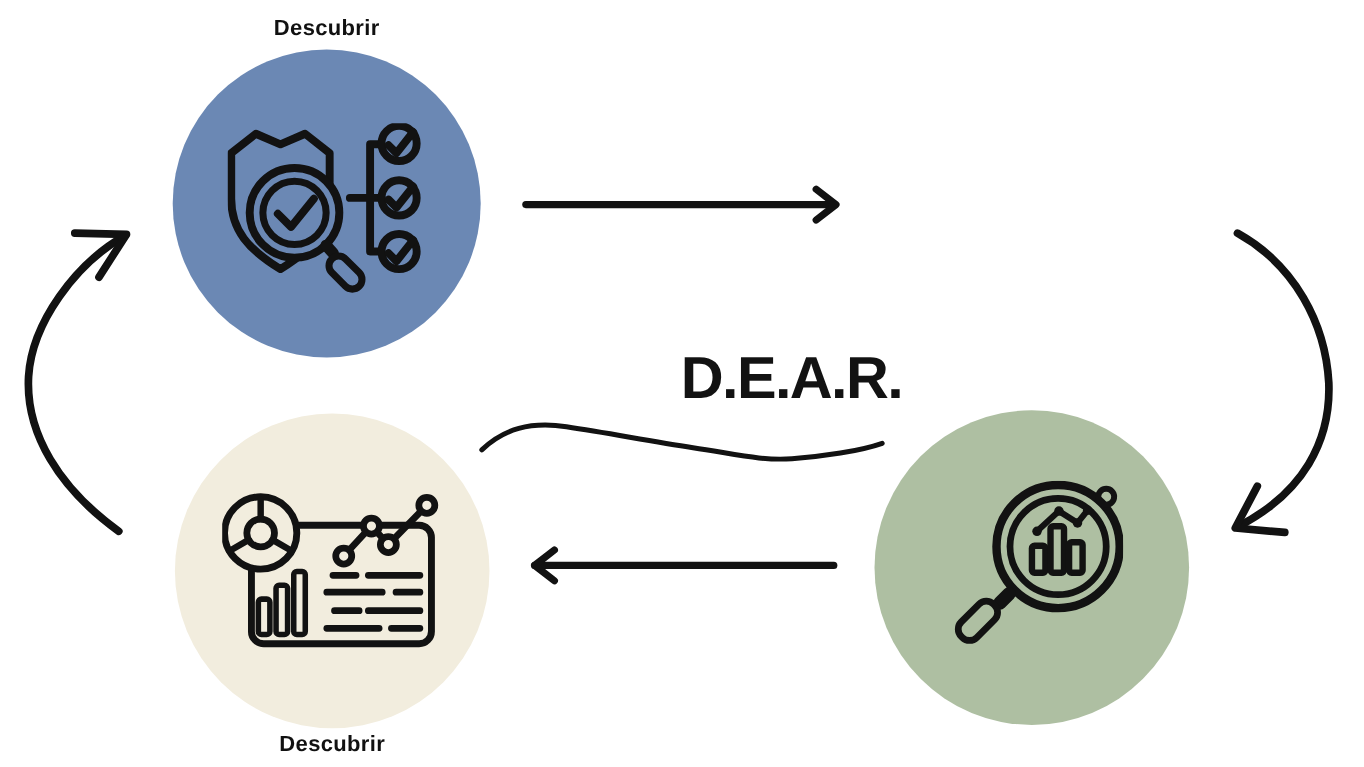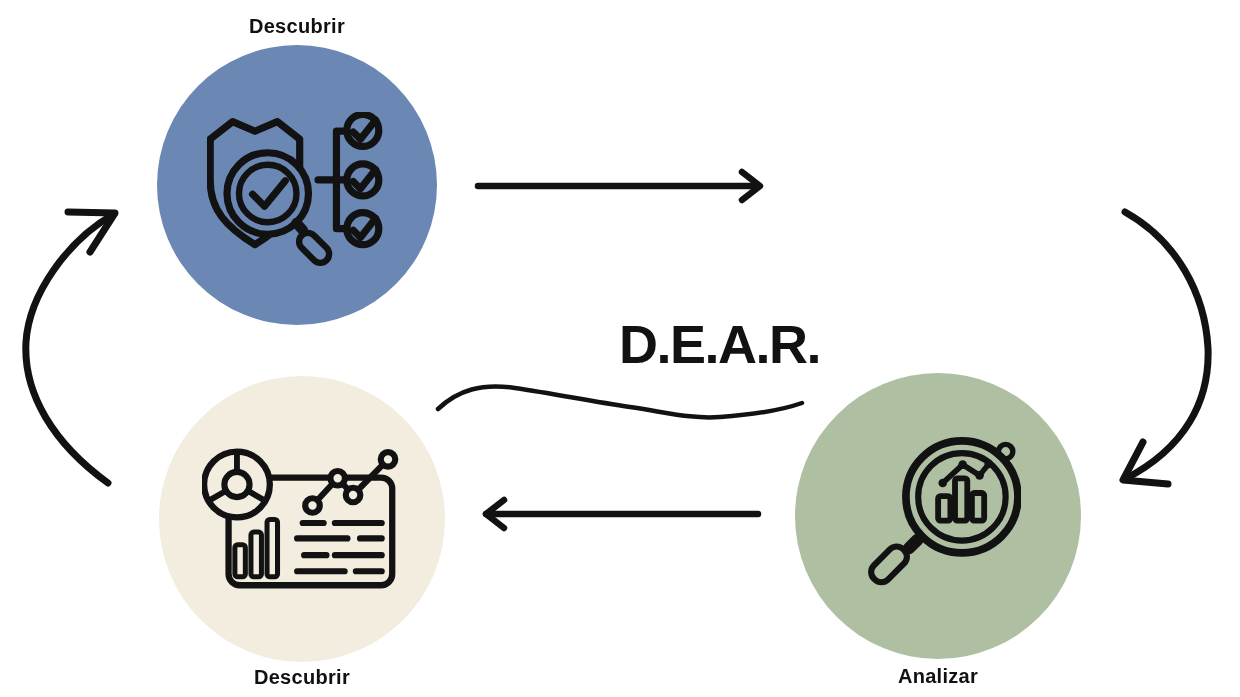--- a/index.html
+++ b/index.html
@@ -43,21 +43,20 @@
       <circle class="st" stroke-width="4.5" cx="97.5" cy="11.5" r="10"></circle>
       <circle class="st" stroke-width="4.5" cx="97.5" cy="42.5" r="10"></circle>
       <circle class="st" stroke-width="4.5" cx="97.5" cy="73" r="10"></circle>
       <path class="st" stroke-width="4.5" d="M91.5,12.5 L96,17 L105.5,5 M91.5,43.5 L96,48 L105.5,36 M91.5,74 L96,78.5 L105.5,66.5"></path>
     </svg>
   </div>
 
 
   <div class="node" style="left: 795px; top: 373px; width: 286px; height: 324px; --bg: #AEBFA2;">
     <div class="circle" style="left: 0px; top: 0px; width: 286px; height: 286px; background: rgb(174, 191, 162);"></div>
-    <div class="node-label" style="top:292px;">Analizar</div>
     <svg class="icon" style="left:71px;top:64px;" width="155" height="155" viewBox="0 0 101 101">
       <circle class="st bgfill" stroke-width="5" cx="62.5" cy="39" r="36.5"></circle>
       <circle class="st" stroke-width="4" cx="62.5" cy="39" r="28.5"></circle>
       <circle class="st" stroke-width="3.5" cx="91" cy="9.5" r="4.7"></circle>
       <rect class="st" stroke-width="3.8" x="47" y="38.5" width="8" height="16" rx="1.5"></rect>
       <rect class="st" stroke-width="3.8" x="58" y="27" width="8" height="27.5" rx="1.5"></rect>
       <rect class="st" stroke-width="3.8" x="69" y="36.5" width="8" height="18" rx="1.5"></rect>
       <path class="st" stroke-width="3.6" d="M50,30 L63,18 L74,25 L80,17.5"></path>
       <circle fill="#121212" cx="50" cy="30" r="2.8"></circle>
       <circle fill="#121212" cx="63" cy="18" r="2.8"></circle>

